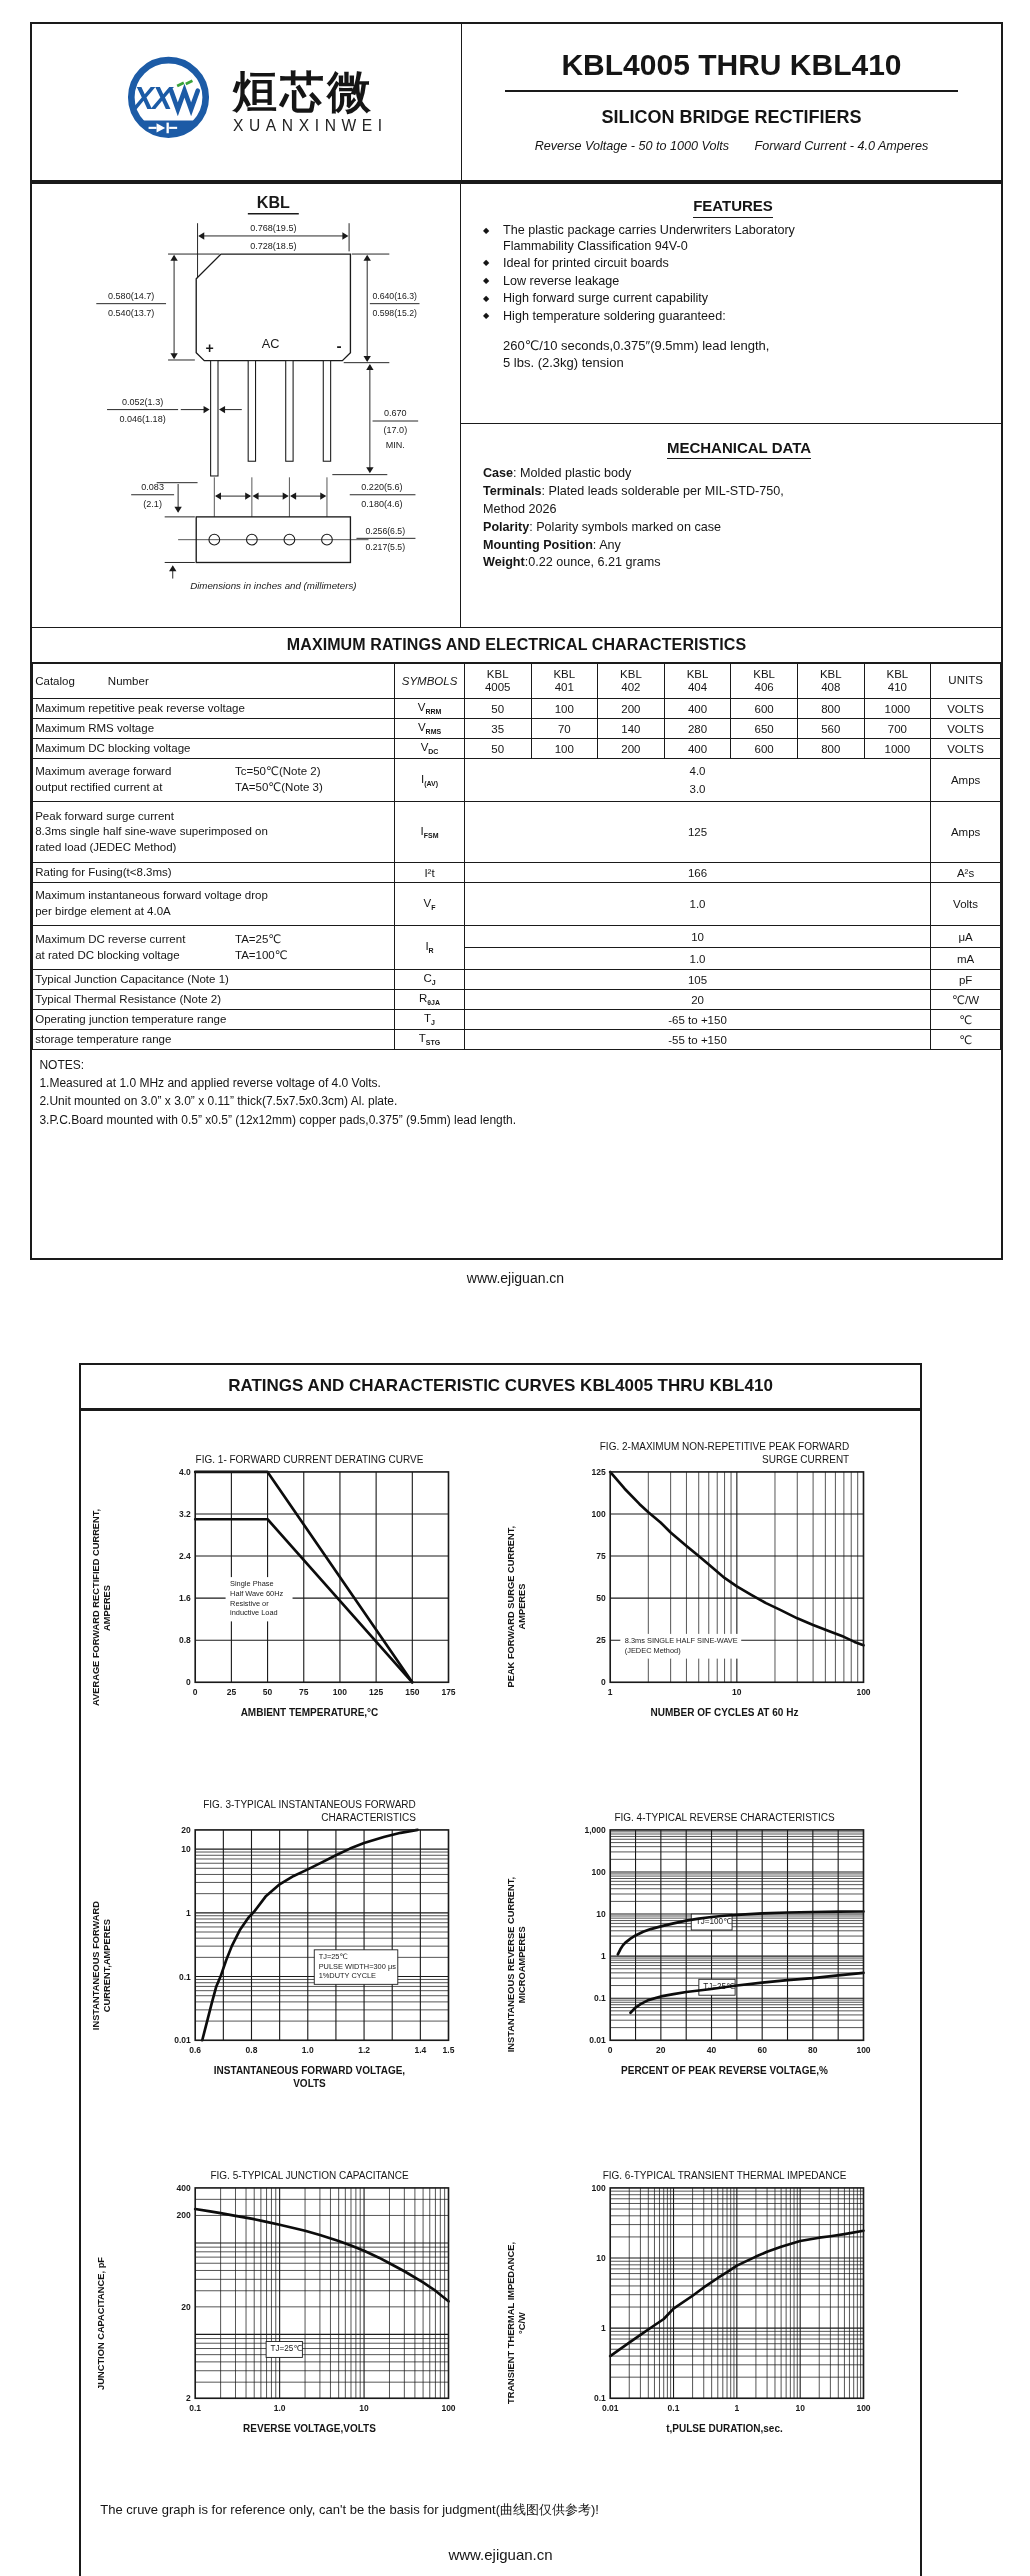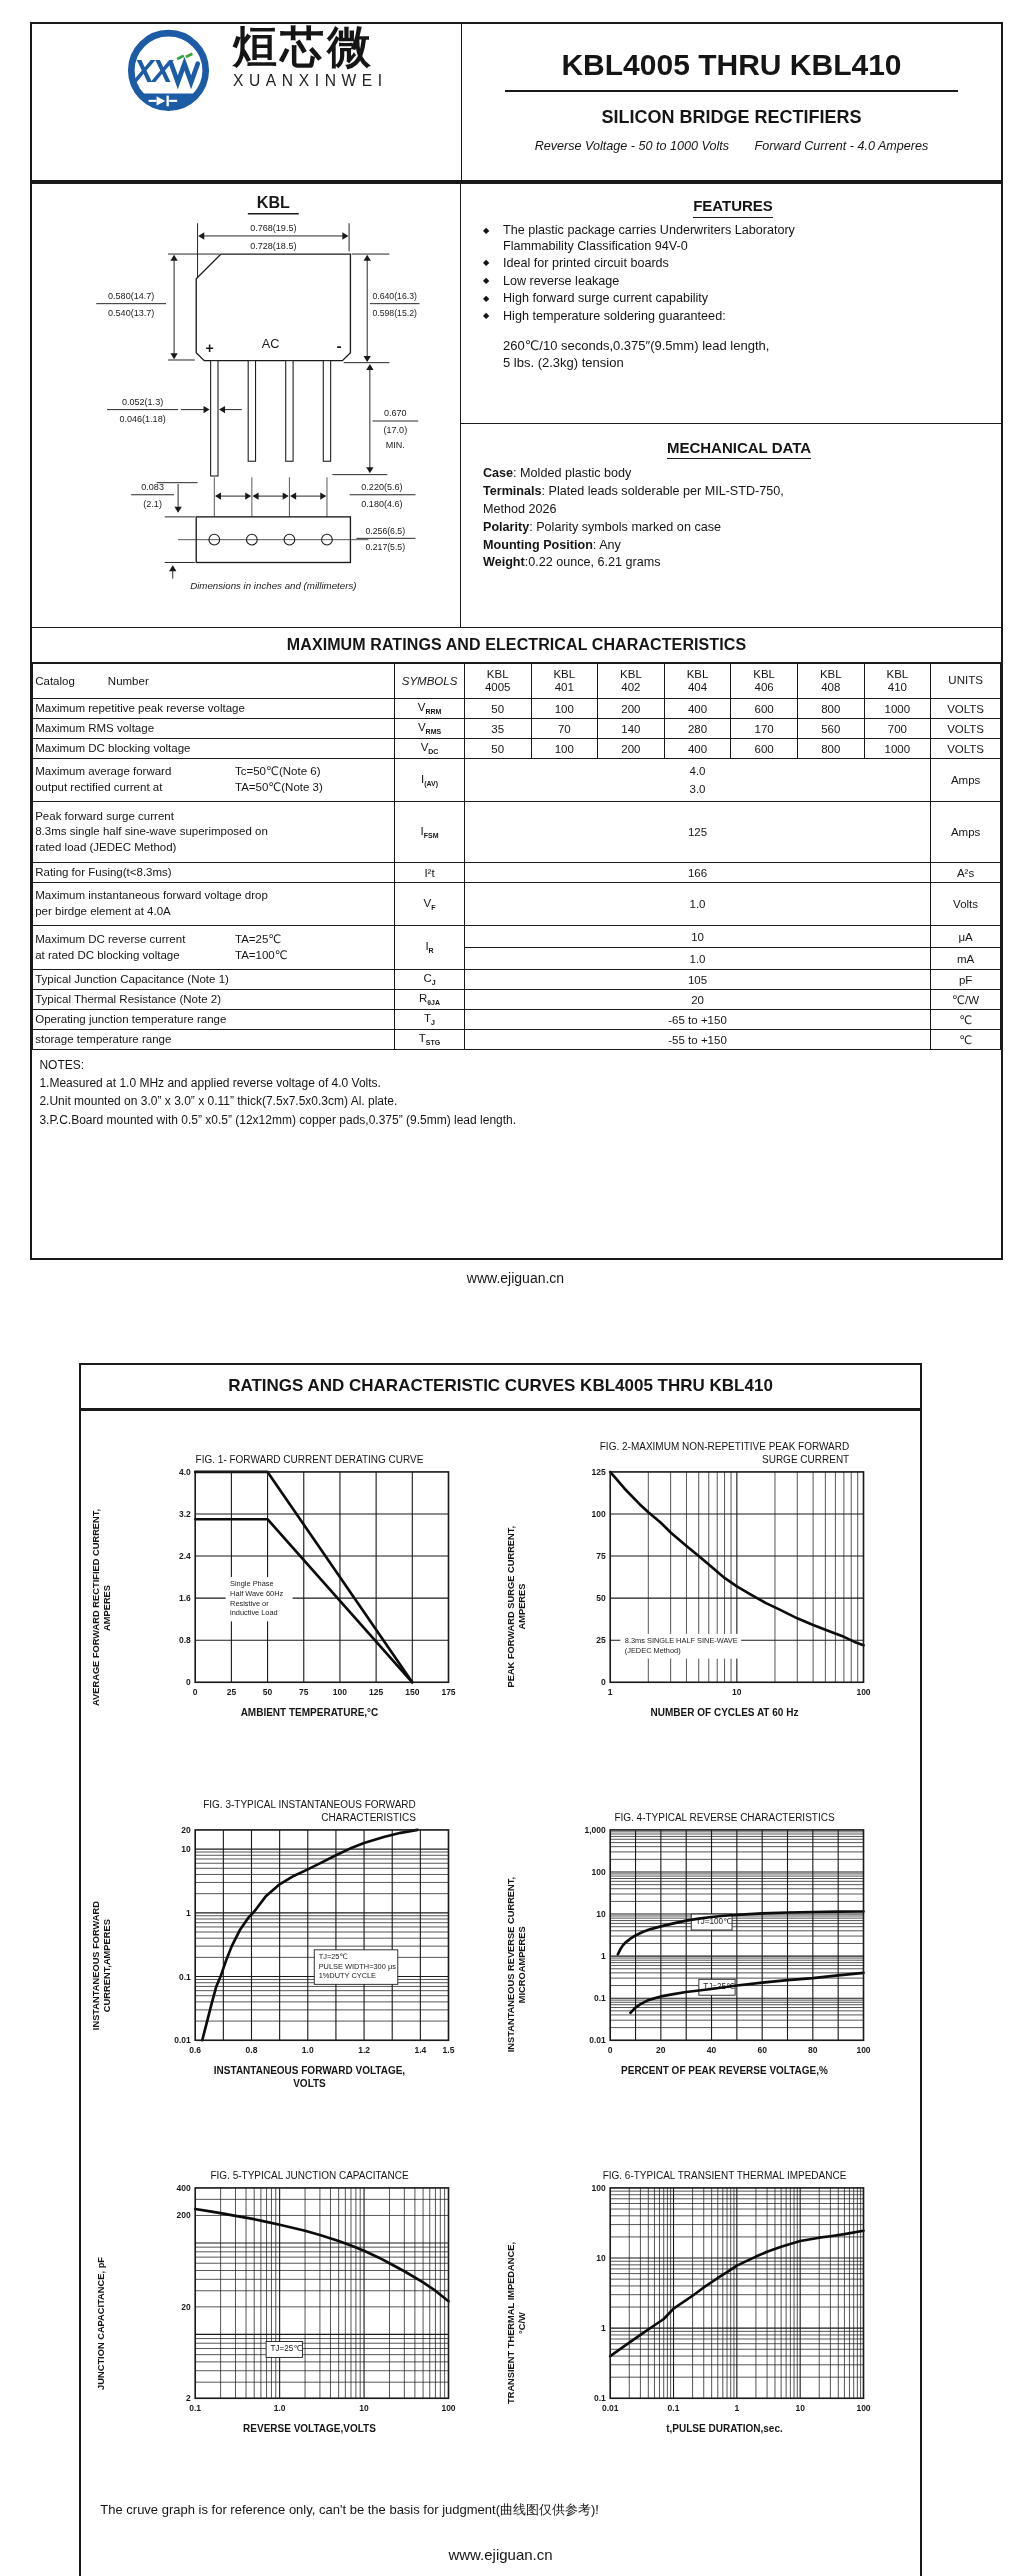--- a/index.html
+++ b/index.html
@@ -1,21 +1,21 @@
 <!DOCTYPE html>
 <html style="font-size:12px"><head>
 <meta charset="utf-8">
 <style>
   html,body{margin:0;padding:0;background:#fff}
   body{width:1031px;font-family:"Liberation Sans","DejaVu Sans",sans-serif;color:#151515}
   svg{font-family:inherit}
   .sheet1{box-sizing:border-box;margin:22px 0 0 30px;width:973px;height:1238px;border:2.2px solid #1a1a1a;display:flex;flex-direction:column}
   
   .ds-header{height:160px;display:flex;border-bottom:4.5px solid #1a1a1a;box-sizing:border-box}
-  .logo-cell{width:429px;box-sizing:border-box;display:flex;padding-left:82px}
+  .logo-cell{width:429px;box-sizing:border-box;display:flex;align-items:center;padding-left:82px}
   .logo-txt{margin-left:6px}
   .logo-cn{font-size:44px;font-weight:bold;letter-spacing:3px;line-height:1.05}
   .logo-en{font-size:15.6px;letter-spacing:5.6px;margin-top:1.5px;color:#222}
   .title-cell{flex:1;border-left:1.5px solid #1a1a1a;text-align:center;padding-top:25px;box-sizing:border-box}
   .main-title{font-size:30px;font-weight:bold;margin:0;line-height:1.05}
   .title-rule{height:2.2px;background:#1a1a1a;width:453px;margin:9px auto 15px}
   .sub-title{font-size:18px;font-weight:bold;margin:0}
   .tagline{font-style:italic;font-size:12.6px;margin-top:11px}
   .tagline span{display:inline-block}
   .tagline .tg2{margin-left:22px}
@@ -316,21 +316,21 @@
           </tr>
           <tr class="h27">
             <td class="param">
               <div>Maximum RMS voltage</div>
             </td>
             <td class="sym"><span>V</span><sub>RMS</sub></td>
             <td class="val">35</td>
             <td class="val">70</td>
             <td class="val">140</td>
             <td class="val">280</td>
-            <td class="val">170</td>
+            <td class="val">650</td>
             <td class="val">560</td>
             <td class="val">700</td>
             <td class="units">VOLTS</td>
           </tr>
           <tr class="h27">
             <td class="param">
               <div>Maximum DC blocking voltage</div>
             </td>
             <td class="sym"><span>V</span><sub>DC</sub></td>
             <td class="val">50</td>
@@ -339,21 +339,21 @@
             <td class="val">400</td>
             <td class="val">600</td>
             <td class="val">800</td>
             <td class="val">1000</td>
             <td class="units">VOLTS</td>
           </tr>
           <tr class="h58">
             <td class="param">
               <div class="pline">
                 <span class="pl">Maximum average forward</span>
-                <span class="pr">Tc=50℃(Note 6)</span>
+                <span class="pr">Tc=50℃(Note 2)</span>
               </div>
               <div class="pline">
                 <span class="pl">output rectified current at</span>
                 <span class="pr">TA=50℃(Note 3)</span>
               </div>
             </td>
             <td class="sym"><span>I</span><sub>(AV)</sub></td>
             <td class="val" colspan="7">
               <div class="v2">
                 <div>4.0</div>

